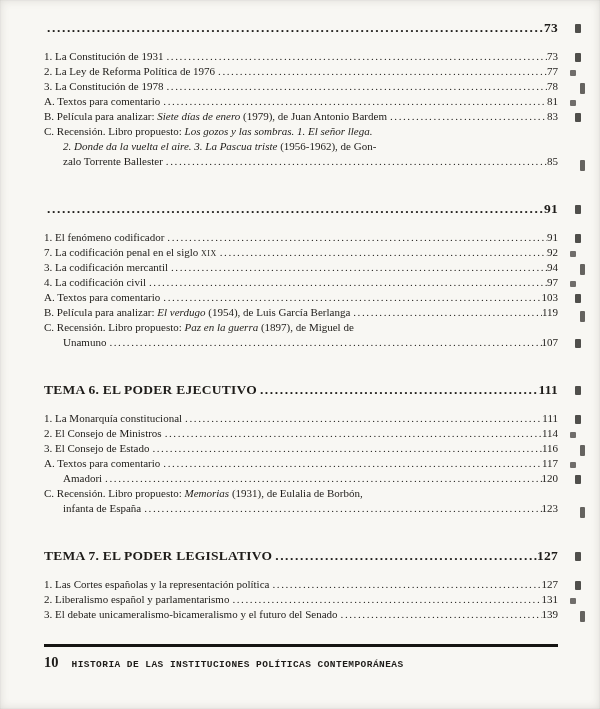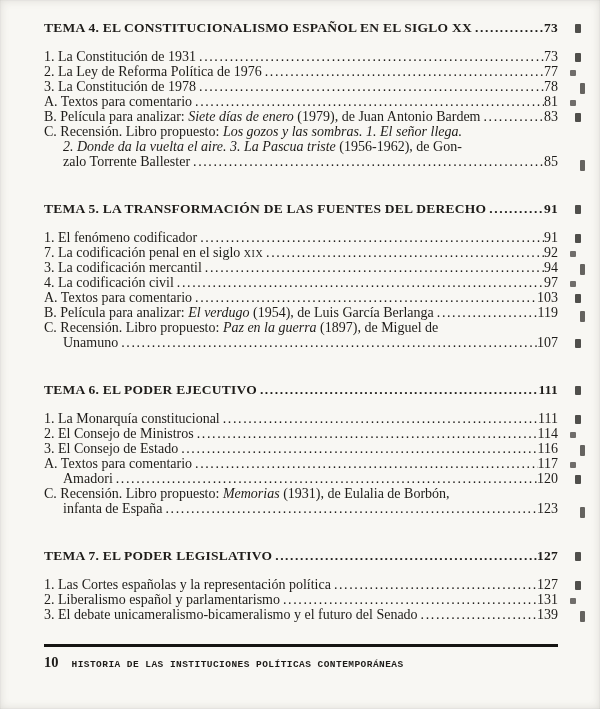--- a/index.html
+++ b/index.html
@@ -24,21 +24,21 @@
   .row { display: flex; align-items: baseline; }
   .page-line { position: relative; }
 
   .sec-heading {
     font-weight: bold;
     font-size: 13.5px;
     line-height: 16px;
     letter-spacing: .25px;
     margin-bottom: 13px;
   }
-  .entries { font-size: 14px; }
+  .entries { font-size: 11px; }
   .line { line-height: 15px; }
   .cont { padding-left: 19px; }
   .txt { flex: 0 0 auto; white-space: nowrap; }
   .it { font-style: italic; }
   .sc { font-variant: small-caps; letter-spacing: .5px; }
 
   .leader {
     flex: 1 1 10px;
     min-width: 10px;
     overflow: hidden;
@@ -80,21 +80,20 @@
     font-family: Liberation Mono, monospace;
   }
 </style>
 </head>
 <body>
 
 <div class="page">
   <main class="toc">
       <section class="sec">
         <div class="sec-heading row page-line">
-          <span class="txt">TEMA 4. EL CONSTITUCIONALISMO ESPAÑOL EN EL SIGLO XX</span>
           <span class="leader">................................................................................................................................................................</span>
           <span class="pg">73</span>
         </div>
         <div class="entries">
           <div class="entry">
             <div class="line row page-line">
               <span class="txt"><span>1. La Constitución de 1931</span></span>
               <span class="leader">................................................................................................................................................................</span>
               <span class="pg">73</span>
             </div>
@@ -133,21 +132,20 @@
             <div class="line cont row page-line">
               <span class="txt"><span>zalo Torrente Ballester</span></span>
               <span class="leader">................................................................................................................................................................</span>
               <span class="pg">85</span>
             </div>
           </div>
         </div>
       </section>
       <section class="sec">
         <div class="sec-heading row page-line">
-          <span class="txt">TEMA 5. LA TRANSFORMACIÓN DE LAS FUENTES DEL DERECHO</span>
           <span class="leader">................................................................................................................................................................</span>
           <span class="pg">91</span>
         </div>
         <div class="entries">
           <div class="entry">
             <div class="line row page-line">
               <span class="txt"><span>1. El fenómeno codificador</span></span>
               <span class="leader">................................................................................................................................................................</span>
               <span class="pg">91</span>
             </div>

